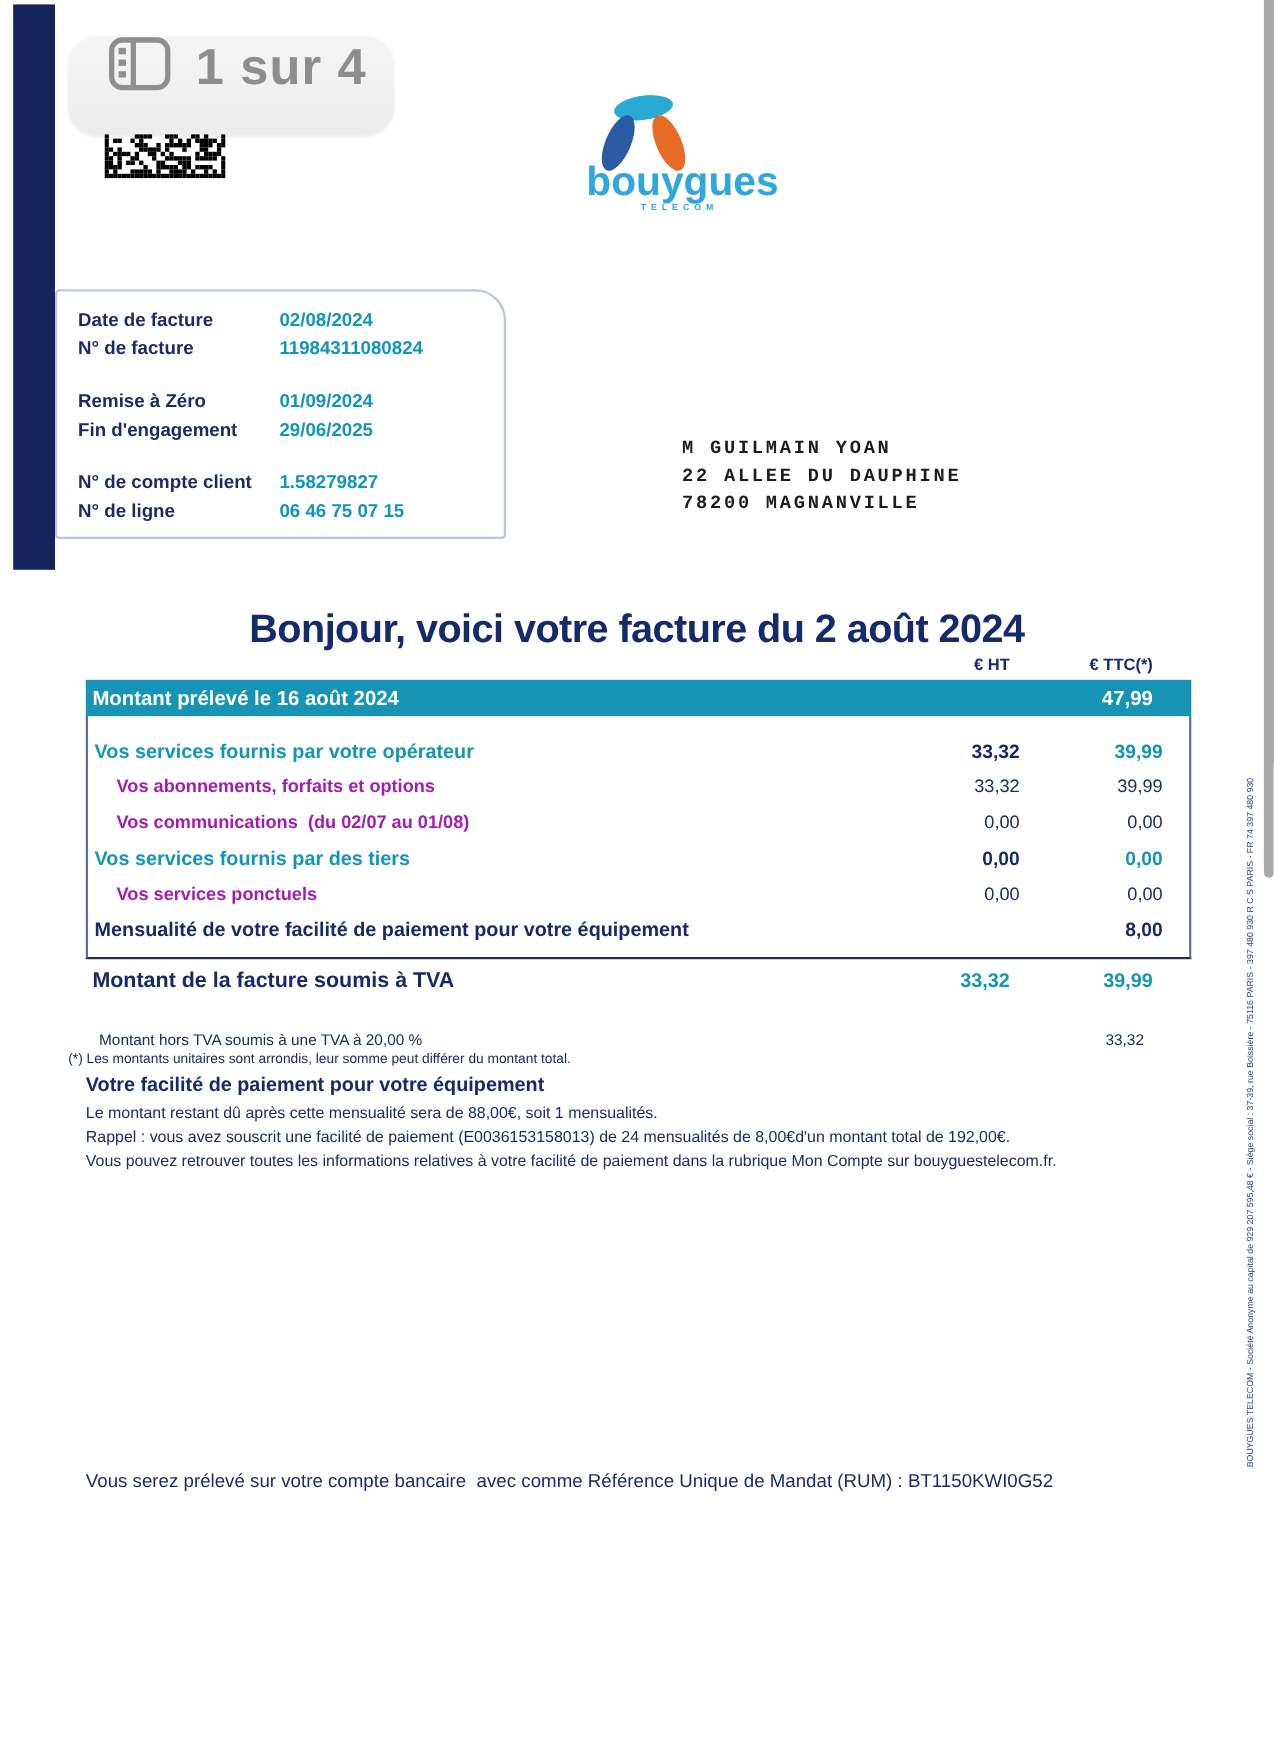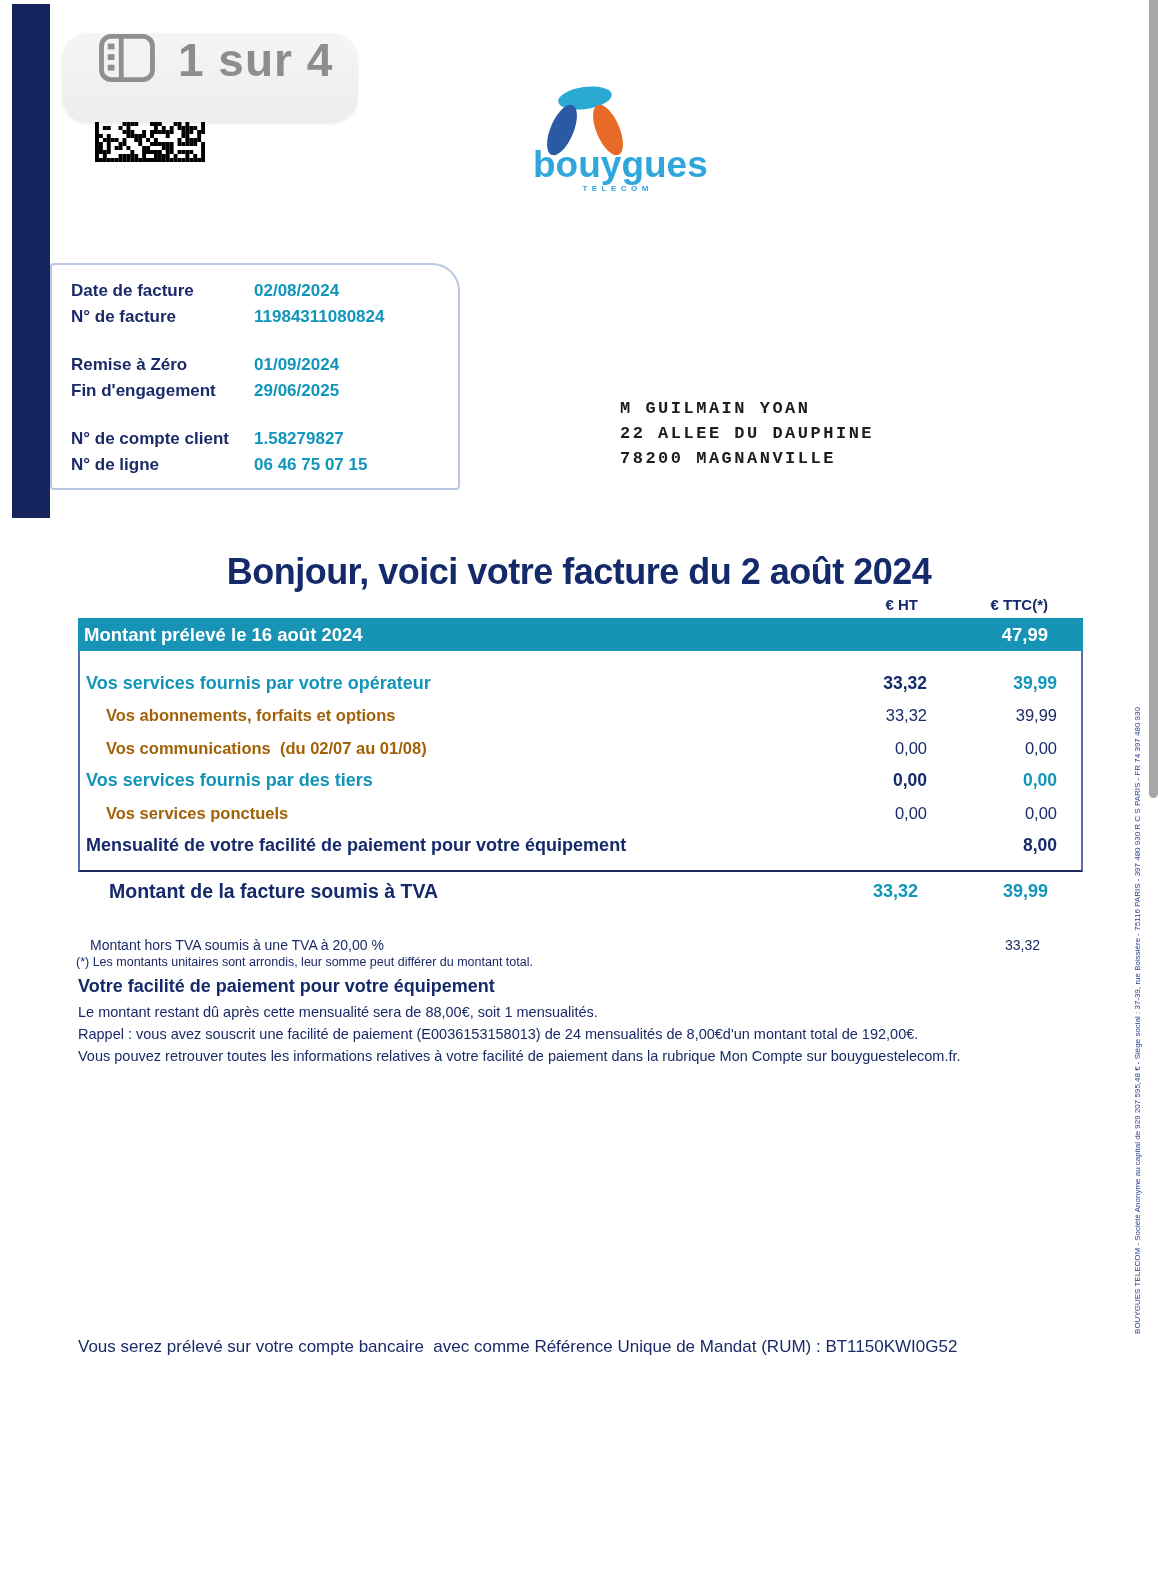--- a/index.html
+++ b/index.html
@@ -56,34 +56,34 @@
   .banner{position:absolute;left:78px;top:618px;width:1005px;height:33px;background:#1794b5;
           color:#ffffff;font-size:18.5px;font-weight:bold;}
 
   .table-box{position:absolute;left:78px;top:651px;width:1005px;height:221px;box-sizing:border-box;
              border-left:2px solid #5a6cab;border-right:2px solid #5a6cab;border-bottom:2px solid #1c2a5e;
              padding-top:16px;}
   .table-box .amt-row{height:32.5px;padding-right:24px;}
   .row-section .amt-label{color:#1295b8;font-size:18px;font-weight:bold;}
   .row-section .amt-ht{color:#152a6b;font-size:17.5px;font-weight:bold;}
   .row-section .amt-ttc{color:#1295b8;font-size:17.5px;font-weight:bold;}
-  .row-sub .amt-label{color:#a16207;font-size:16.5px;font-weight:bold;padding-left:20px;}
+  .row-sub .amt-label{color:#a21caf;font-size:16.5px;font-weight:bold;padding-left:20px;}
   .row-sub .amt-ht,.row-sub .amt-ttc{color:#1b2a68;font-size:16.5px;}
   .row-final .amt-label{color:#152a6b;font-size:18px;font-weight:bold;}
   .row-final .amt-ttc{color:#152a6b;font-size:17.5px;font-weight:bold;}
 
   .total-row{position:absolute;left:78px;top:876px;width:1005px;height:30px;}
-  .total-row .amt-label{color:#152a6b;font-size:19.5px;font-weight:bold;margin-left:25px;}
+  .total-row .amt-label{color:#152a6b;font-size:19.5px;font-weight:bold;}
   .total-row .amt-ht,.total-row .amt-ttc{color:#1295b8;font-size:18px;font-weight:bold;}
 
   .tva-row{position:absolute;left:78px;width:1005px;height:20px;font-size:14px;color:#1b2a68;
            padding-right:43px;padding-left:12px;}
   .tva1{top:913px}.tva2{top:935px}
 
-  .footnote{position:absolute;left:76px;top:955px;font-size:12.5px;color:#1b2a68;}
+  .footnote{position:absolute;left:62px;top:955px;font-size:12.5px;color:#1b2a68;}
 
   .facility-heading{position:absolute;left:78px;top:976px;font-size:18px;font-weight:bold;color:#152a6b;}
   .facility-lines{position:absolute;left:78px;top:1001px;font-size:14.5px;line-height:22px;color:#1b2a68;}
 
   .mandate{position:absolute;left:78px;top:1337px;width:960px;font-size:17px;color:#1b2a68;}
 
   .legal-vertical{position:absolute;left:817px;top:1016px;width:640px;text-align:center;
                   transform:rotate(-90deg);white-space:nowrap;font-size:8px;color:#2a3d85;}
 
   .scroll-thumb{position:absolute;left:1149px;top:0;width:9px;height:798px;background:#a8a8a8;

